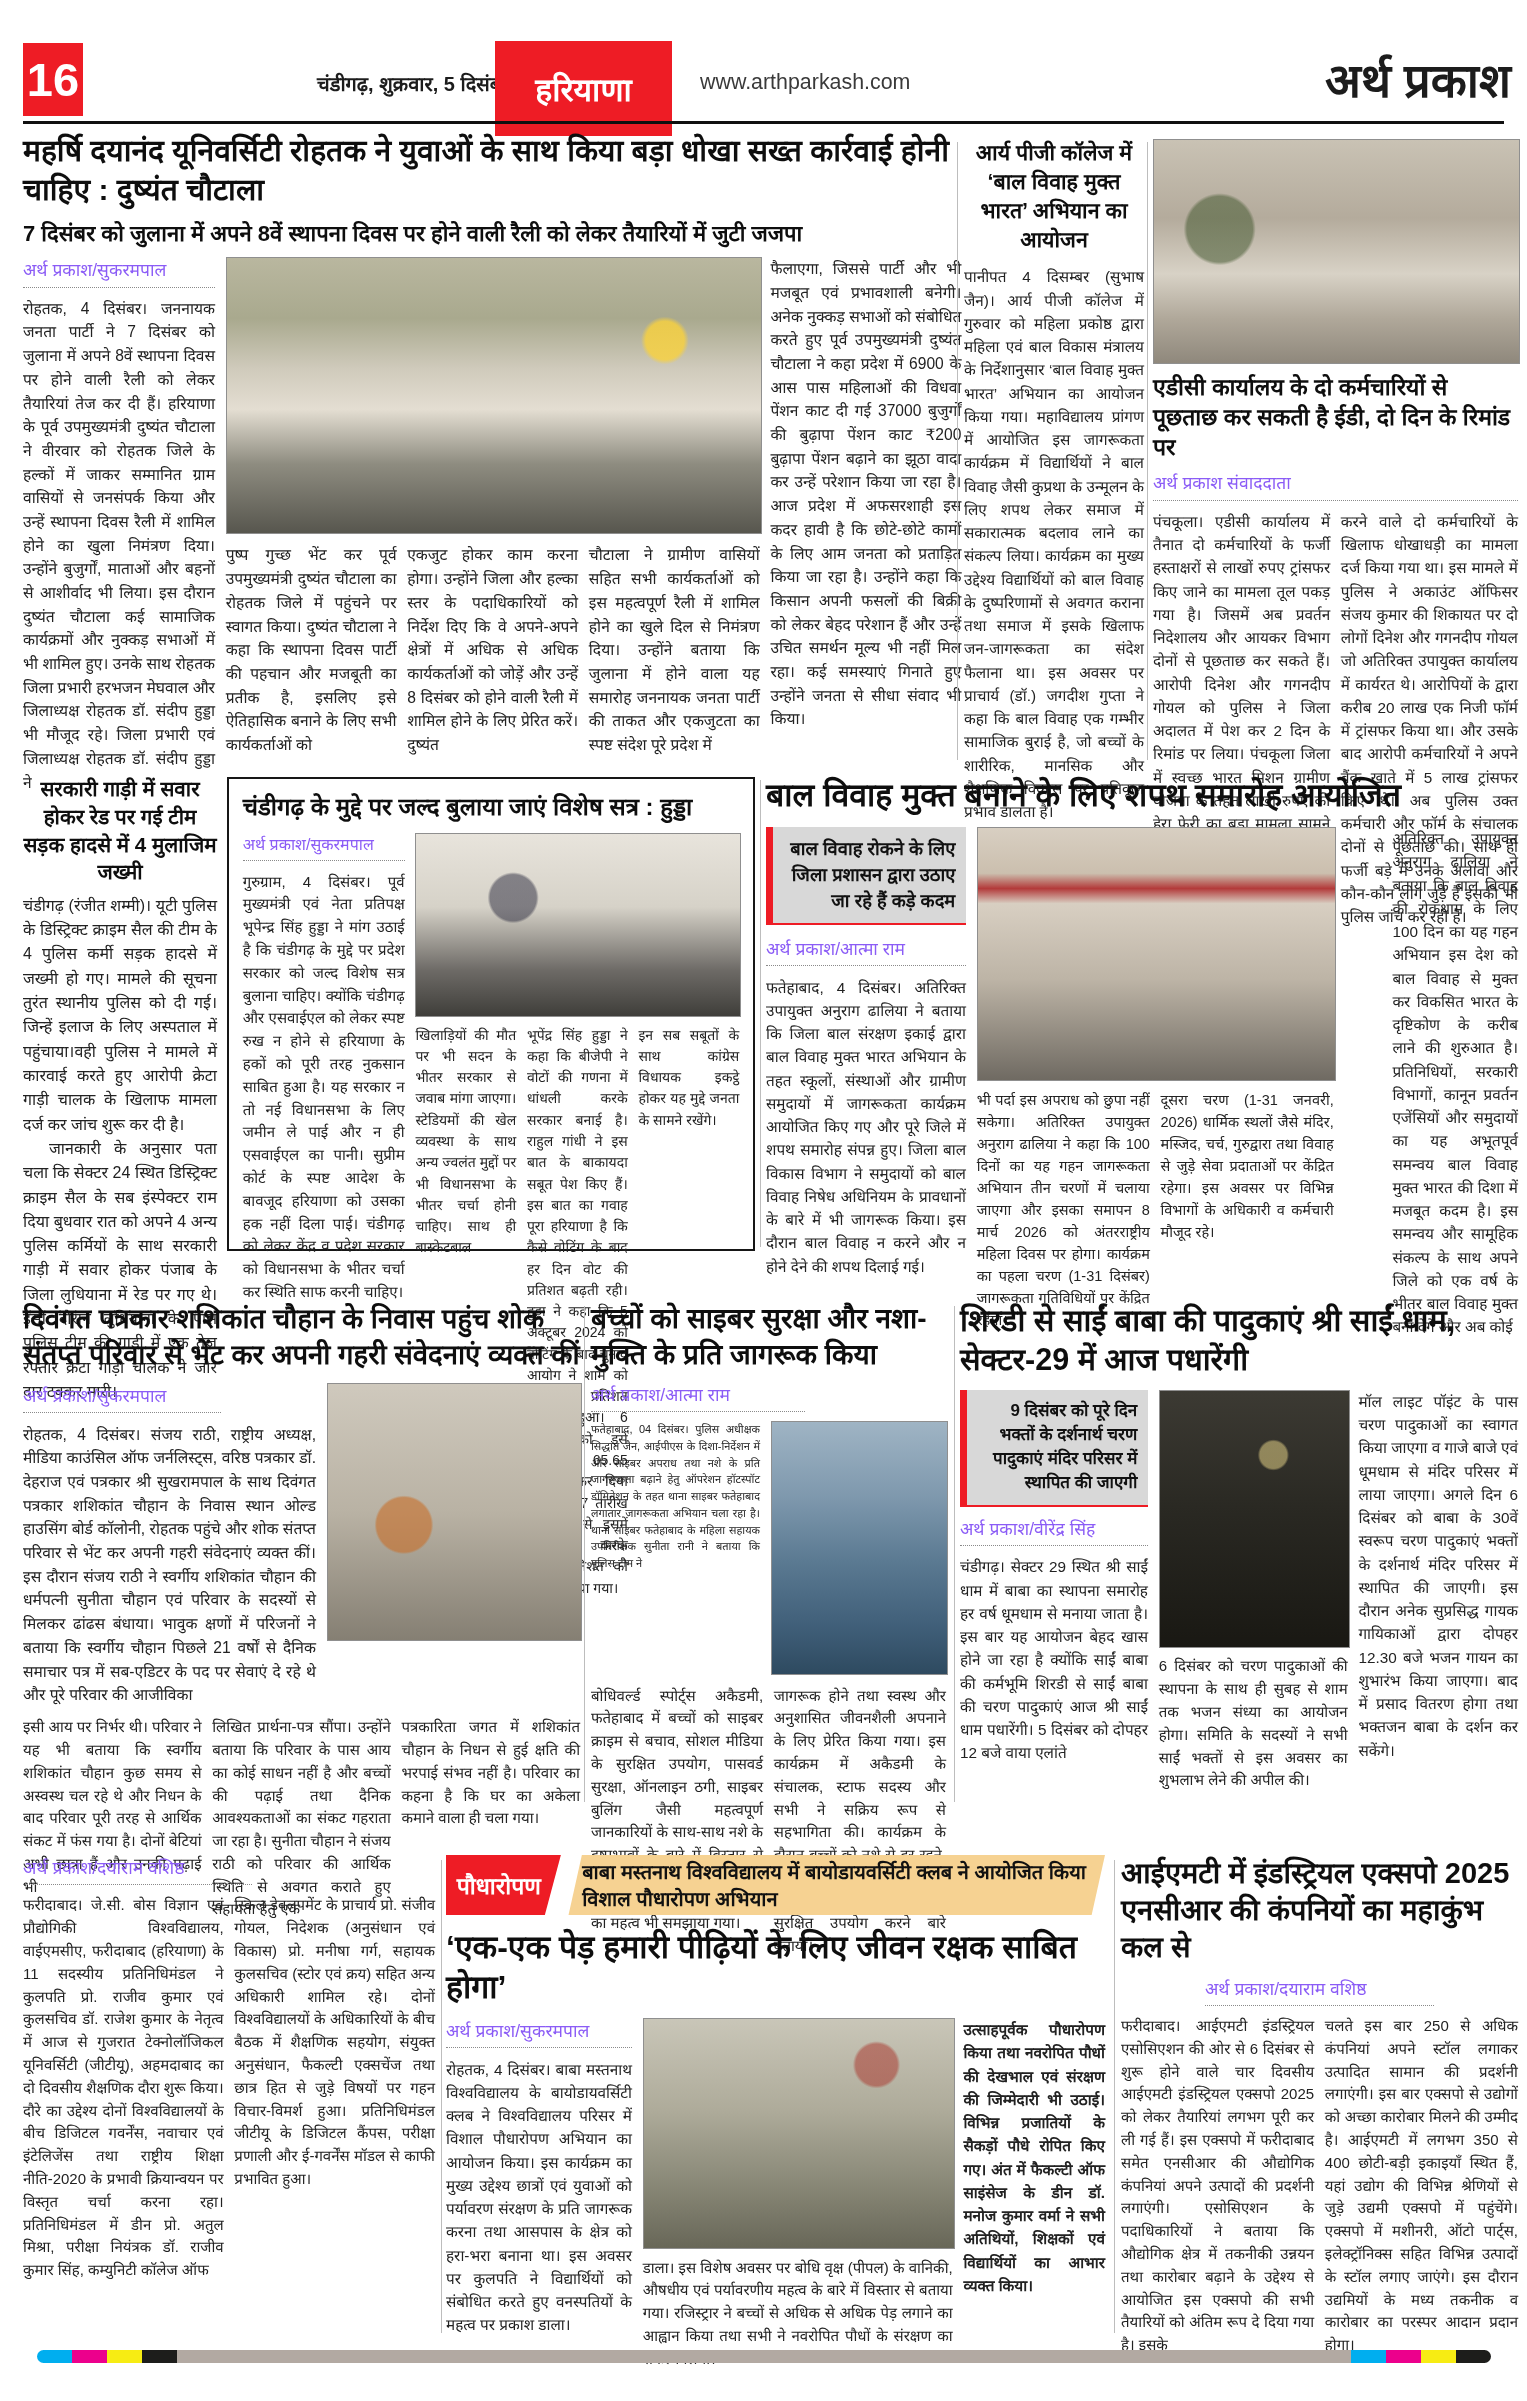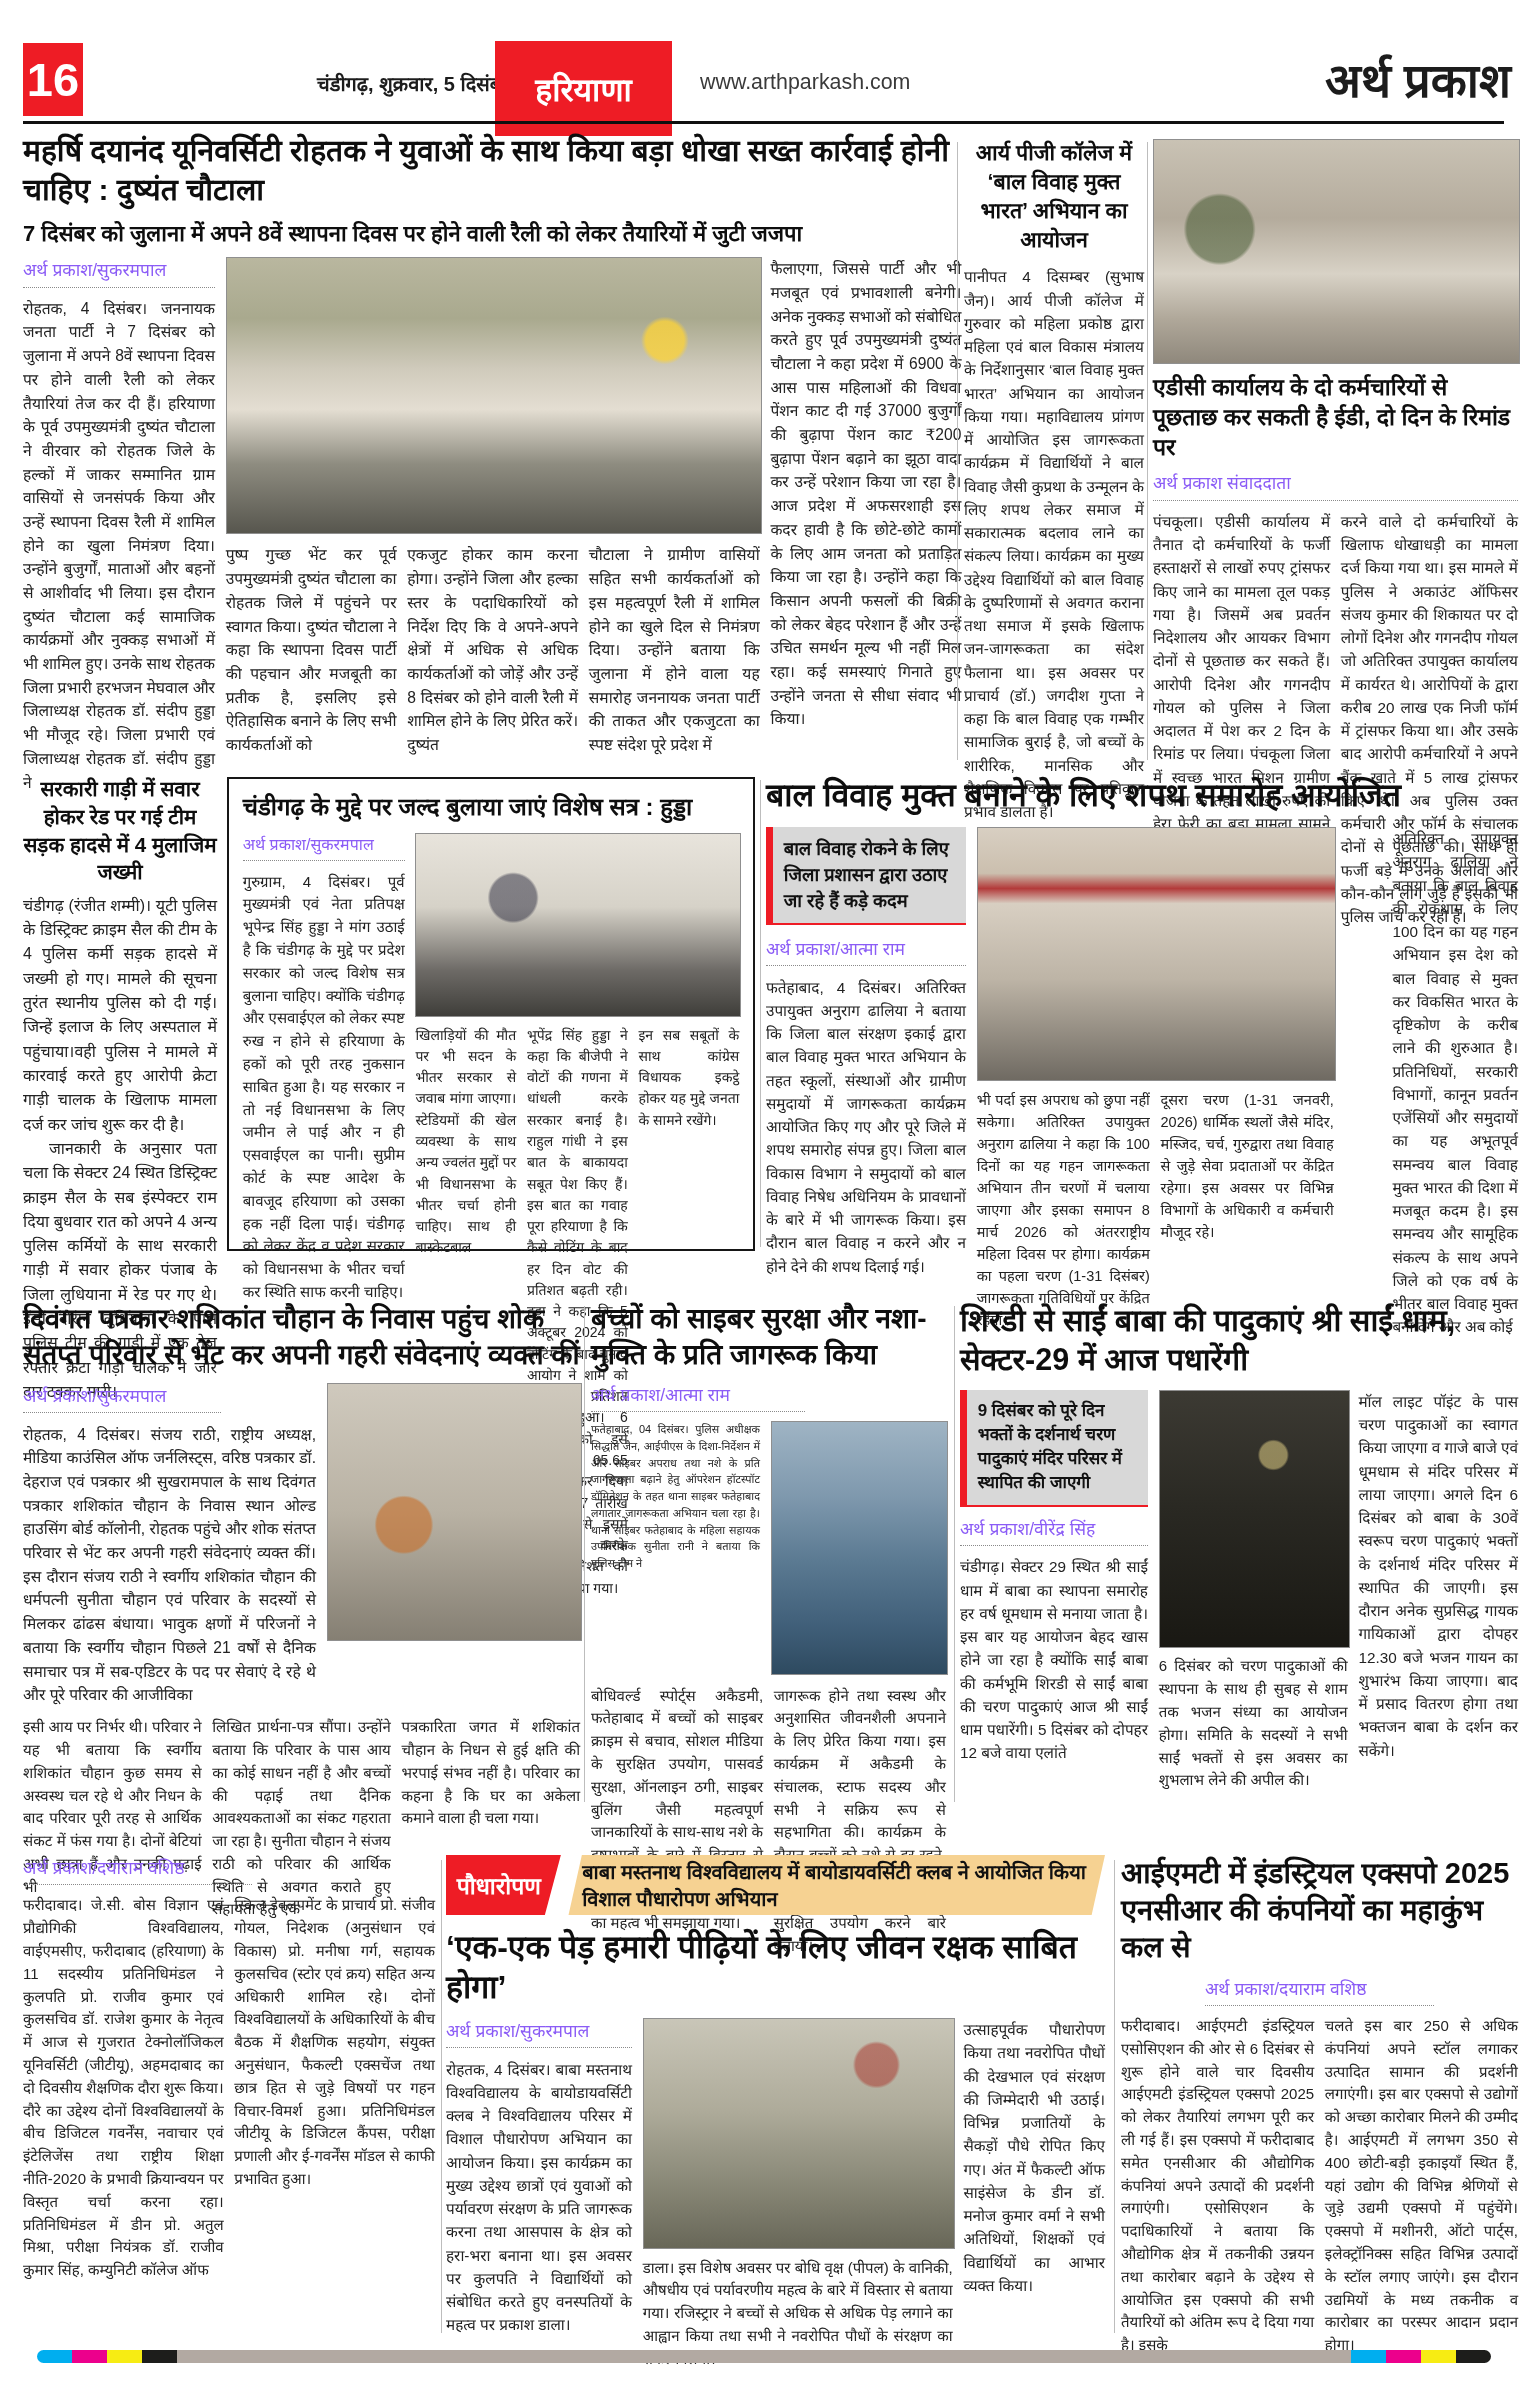--- a/index.html
+++ b/index.html
@@ -8,21 +8,21 @@
   .abs{position:absolute;}
   .hl{font-weight:bold;color:#0e0e0e;letter-spacing:0;}
   .body-txt{font-size:15.6px;line-height:1.52;text-align:justify;color:#222;}
   .byline{font-weight:normal;text-align:left;font-size:17.5px;color:#8b5cf6;
           padding-bottom:5.3px;border-bottom:1.5px dotted #8a8a8a;margin-bottom:9.2px;}
   .red-box{background:#ee1c25;color:#fff;font-weight:bold;display:flex;align-items:center;justify-content:center;}
   .photo{border:0.8px solid #8f8f8f;}
   .vrule{position:absolute;width:0.8px;background:#bdbdbd;}
   .kicker{background:#d8d8d8;border-left:7.6px solid #ee1c25;padding:9.2px 10.7px;
           font-weight:bold;font-size:18.3px;line-height:1.42;color:#111;
-          border-bottom:2.3px solid #ee1c25;}
+          border-bottom:2.3px solid #ee1c25;text-align:right;}
   .cols{display:flex;gap:10.7px;}
   .col{flex:1;}
   .headrule{background:#101010;}
   .tag-red{background:#ee1c25;color:#fff;font-weight:bold;font-size:23px;display:flex;align-items:center;
            padding:4.6px 20px 4.6px 10.7px;clip-path:polygon(0 0,100% 0,86% 100%,0 100%);}
   .banner-tan{background:#f6d292;font-weight:bold;font-size:20px;display:flex;align-items:center;justify-content:center;
               clip-path:polygon(2.5% 0,100% 0,97.5% 100%,0 100%);padding:3.1px 13.7px;color:#111;}
   
   .ph-rally{background:
      radial-gradient(circle at 82% 30%, rgba(250,210,60,.8) 0 4%, transparent 5%),
@@ -231,21 +231,21 @@
     <div class="cols">
       <div style="width:186px;flex:none;">
         <div class="byline">अर्थ प्रकाश/सुकरमपाल</div>
         <div class="body-txt" style="font-size:15.3px;">रोहतक, 4 दिसंबर। बाबा मस्तनाथ विश्वविद्यालय के बायोडायवर्सिटी क्लब ने विश्वविद्यालय परिसर में विशाल पौधारोपण अभियान का आयोजन किया। इस कार्यक्रम का मुख्य उद्देश्य छात्रों एवं युवाओं को पर्यावरण संरक्षण के प्रति जागरूक करना तथा आसपास के क्षेत्र को हरा-भरा बनाना था। इस अवसर पर कुलपति ने विद्यार्थियों को संबोधित करते हुए वनस्पतियों के महत्व पर प्रकाश डाला।</div>
       </div>
       <div style="width:310px;flex:none;">
         <div class="photo ph-plant" style="width:100%;height:229px;"></div>
         <div class="body-txt" style="font-size:15px;margin-top:7.6px;">डाला। इस विशेष अवसर पर बोधि वृक्ष (पीपल) के वानिकी, औषधीय एवं पर्यावरणीय महत्व के बारे में विस्तार से बताया गया। रजिस्ट्रार ने बच्चों से अधिक से अधिक पेड़ लगाने का आह्वान किया तथा सभी ने नवरोपित पौधों के संरक्षण का संकल्प लिया।</div>
       </div>
       <div style="flex:1;">
-        <div class="body-txt" style="font-size:15.3px;">उत्साहपूर्वक पौधारोपण किया तथा नवरोपित पौधों की देखभाल एवं संरक्षण की जिम्मेदारी भी उठाई। विभिन्न प्रजातियों के सैकड़ों पौधे रोपित किए गए। अंत में फैकल्टी ऑफ साइंसेज के डीन डॉ. मनोज कुमार वर्मा ने सभी अतिथियों, शिक्षकों एवं विद्यार्थियों का आभार व्यक्त किया।</div>
+        <div class="body-txt" style="font-size:15.3px;font-weight:bold;">उत्साहपूर्वक पौधारोपण किया तथा नवरोपित पौधों की देखभाल एवं संरक्षण की जिम्मेदारी भी उठाई। विभिन्न प्रजातियों के सैकड़ों पौधे रोपित किए गए। अंत में फैकल्टी ऑफ साइंसेज के डीन डॉ. मनोज कुमार वर्मा ने सभी अतिथियों, शिक्षकों एवं विद्यार्थियों का आभार व्यक्त किया।</div>
       </div>
     </div>
   </div>
 
   <div class="abs" style="left:1121px;top:1855px;width:397px;">
     <div class="hl" style="font-size:29px;line-height:1.28;margin-bottom:9.2px;">आईएमटी में इंडस्ट्रियल एक्सपो 2025 एनसीआर की कंपनियों का महाकुंभ कल से</div>
     <div class="byline" style="width:229px;margin:0 auto 9.2px auto;">अर्थ प्रकाश/दयाराम वशिष्ठ</div>
     <div class="cols">
       <div class="col body-txt" style="font-size:15px;">फरीदाबाद। आईएमटी इंडस्ट्रियल एसोसिएशन की ओर से 6 दिसंबर से शुरू होने वाले चार दिवसीय आईएमटी इंडस्ट्रियल एक्सपो 2025 को लेकर तैयारियां लगभग पूरी कर ली गई हैं। इस एक्सपो में फरीदाबाद समेत एनसीआर की औद्योगिक कंपनियां अपने उत्पादों की प्रदर्शनी लगाएंगी। एसोसिएशन के पदाधिकारियों ने बताया कि औद्योगिक क्षेत्र में तकनीकी उन्नयन तथा कारोबार बढ़ाने के उद्देश्य से आयोजित इस एक्सपो की सभी तैयारियों को अंतिम रूप दे दिया गया है। इसके</div>
       <div class="col body-txt" style="font-size:15px;">चलते इस बार 250 से अधिक कंपनियां अपने स्टॉल लगाकर उत्पादित सामान की प्रदर्शनी लगाएंगी। इस बार एक्सपो से उद्योगों को अच्छा कारोबार मिलने की उम्मीद है। आईएमटी में लगभग 350 से 400 छोटी-बड़ी इकाइयाँ स्थित हैं, यहां उद्योग की विभिन्न श्रेणियों से जुड़े उद्यमी एक्सपो में पहुंचेंगे। एक्सपो में मशीनरी, ऑटो पार्ट्स, इलेक्ट्रॉनिक्स सहित विभिन्न उत्पादों के स्टॉल लगाए जाएंगे। इस दौरान उद्यमियों के मध्य तकनीक व कारोबार का परस्पर आदान प्रदान होगा।</div>

